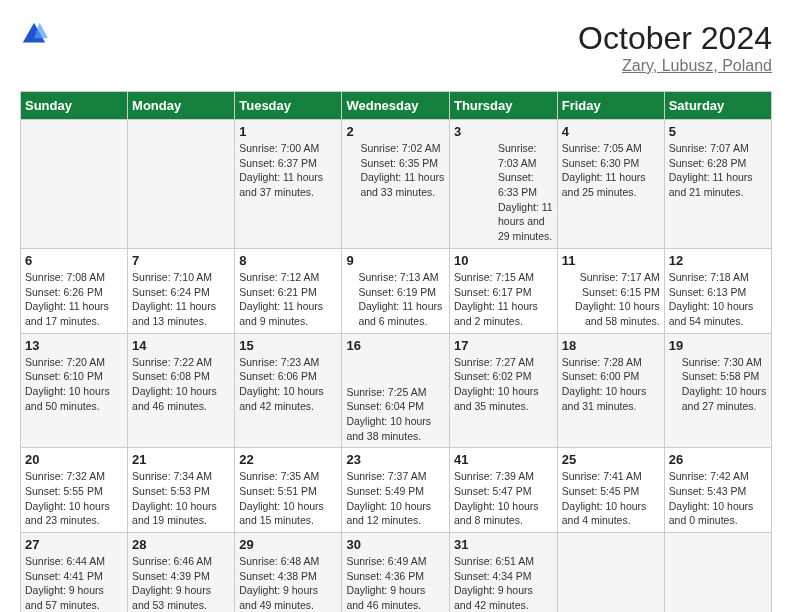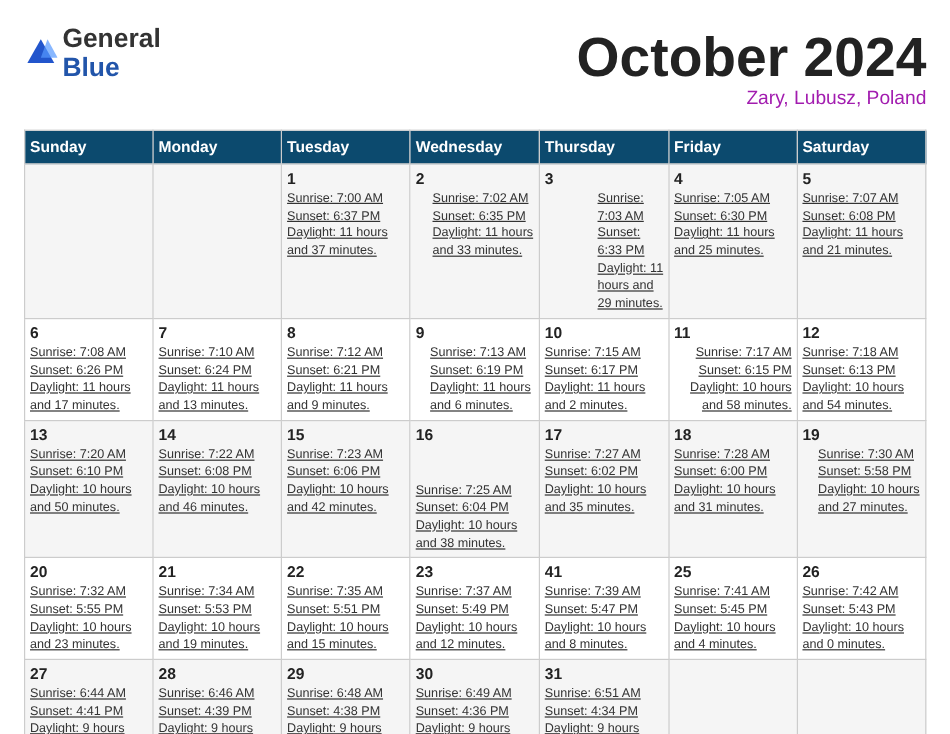--- a/index.html
+++ b/index.html
@@ -31,35 +31,36 @@
     .logo-blue { color: #2255aa; }
     .logo-icon {
       width: 28px;
       height: 28px;
       margin-right: 4px;
     }
     .title-block {
       text-align: right;
     }
     .month-title {
-      font-size: 46px;
-      font-weight: bold;
+      font-size: 32px;
+      font-weight: normal;
       color: #222;
     }
     .location {
       font-size: 16px;
-      color: #a21caf;
+      color: #737373;
+      text-decoration: underline;
     }
     table {
       width: 100%;
       border-collapse: collapse;
       font-size: 11px;
     }
     thead tr th {
-      background-color: #0c4a6e;
+      background-color: #15803d;
       color: #fff;
       padding: 6px 4px;
       text-align: left;
       font-size: 13px;
       font-weight: bold;
       border: 1px solid #ccc;
     }
     tbody tr td {
       border: 1px solid #ccc;
       vertical-align: top;
@@ -75,38 +76,33 @@
       font-weight: bold;
       font-size: 13px;
       display: block;
       margin-bottom: 2px;
       color: #222;
     }
     .day-detail {
       color: #333;
       font-size: 10.5px;
       line-height: 1.4;
-      text-decoration: underline;
     }
     .empty { background: #fff !important; }
     tbody tr:nth-child(odd) td.empty { background: #f5f5f5 !important; }
   </style>
 </head>
 <body>
 
 <div class="header">
   <div class="logo">
     <svg class="logo-icon" viewBox="0 0 40 40">
       <polygon points="20,4 36,32 4,32" fill="#2255cc"></polygon>
       <polygon points="28,4 40,26 20,26" fill="#5599ff" opacity="0.7"></polygon>
     </svg>
-    <div class="logo-text">
-      <span class="logo-general">General</span>
-      <span class="logo-blue">Blue</span>
-    </div>
   </div>
   <div class="title-block">
     <div class="month-title">October 2024</div>
     <div class="location">Zary, Lubusz, Poland</div>
   </div>
 </div>
 
 <table>
   <thead>
     <tr>
@@ -143,21 +139,21 @@
         </td>
         <td>
           <span class="day-num">4</span>
           <div class="day-detail" style="white-space: pre-line;">Sunrise: 7:05 AM
 Sunset: 6:30 PM
 Daylight: 11 hours and 25 minutes.</div>
         </td>
         <td>
           <span class="day-num">5</span>
           <div class="day-detail" style="white-space: pre-line;">Sunrise: 7:07 AM
-Sunset: 6:08 PM
+Sunset: 6:28 PM
 Daylight: 11 hours and 21 minutes.</div>
         </td>
       </tr>
       <tr>
         <td>
           <span class="day-num">6</span>
           <div class="day-detail" style="white-space: pre-line;">Sunrise: 7:08 AM
 Sunset: 6:26 PM
 Daylight: 11 hours and 17 minutes.</div>
         </td>

